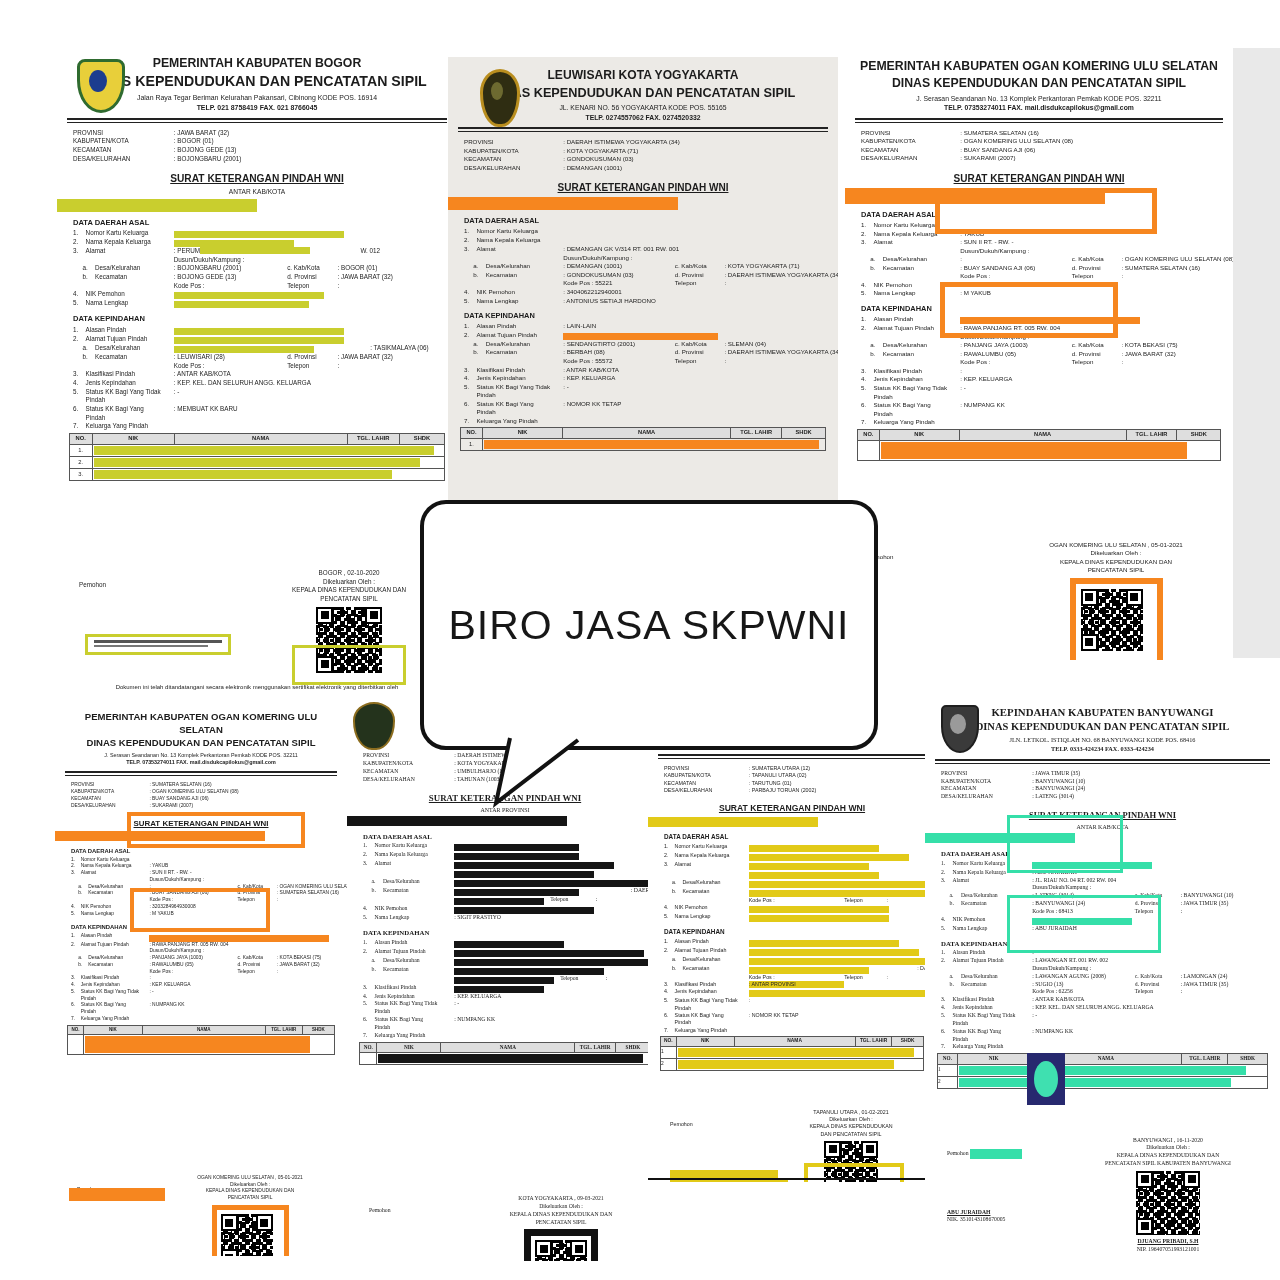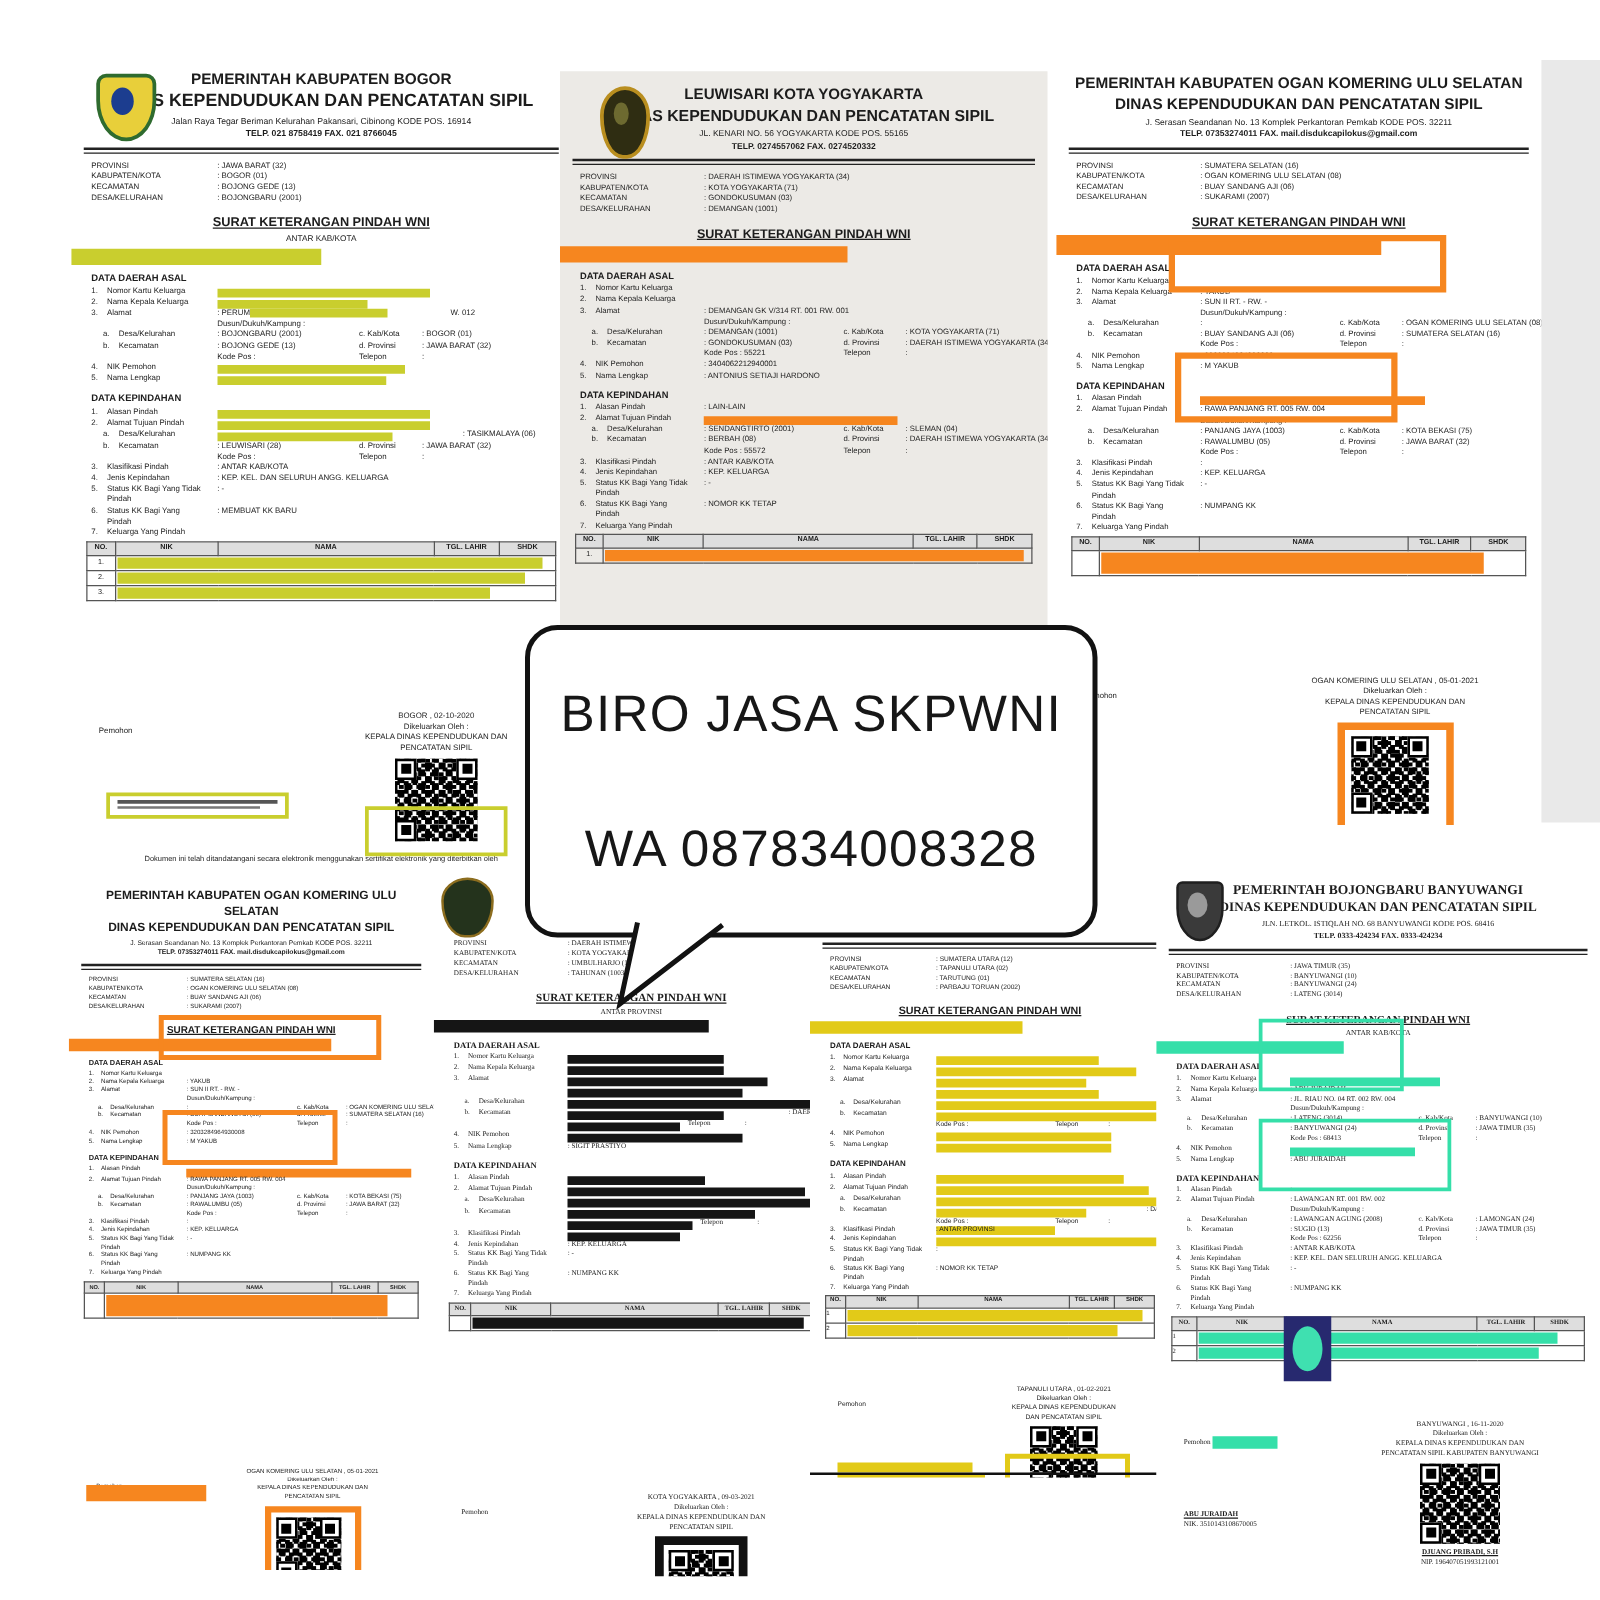--- a/index.html
+++ b/index.html
@@ -1495,21 +1495,21 @@
       </div>
     </div>
     
     <div class="fdivider"></div>
   </div>
 
   <div class="doc serif" style="left:925px;top:695px;width:355px;height:566px;font-size:5.7px;z-index:4;">
     <div class="dhead">
       <div class="logo logo-bwi"></div>
       <div class="dhtext">
-        <div class="org1" style="font-size:1.9em">PEMERINTAH BOJONGBARU BANYUWANGI</div>
+        <div class="org1" style="font-size:1.9em">KEPINDAHAN KABUPATEN BANYUWANGI</div>
         <div class="org2" style="font-size:1.85em">DINAS KEPENDUDUKAN DAN PENCATATAN SIPIL</div>
         <div class="addr">JLN. LETKOL. ISTIQLAH NO. 68 BANYUWANGI KODE POS. 68416</div>
         <div class="telp">TELP. 0333-424234 FAX. 0333-424234</div>
       </div>
     </div>
     <div class="drule"></div>
     <div class="region">
 
     <div class="rrow">
           <span class="rl">PROVINSI</span>
@@ -1743,19 +1743,18 @@
             </span></span>
         <div class="sig-name">DJUANG PRIBADI, S.H</div>
         <div>NIP. 196407051993121001</div>
       </div>
     </div>
     
   </div>
 
   <div class="bubble">
     <div class="bl1">BIRO JASA SKPWNI</div>
-    <div class="bl2">WA 087834008328</div>
   </div>
   <svg class="tail" width="130" height="74">
     <polygon points="42,1 110,1 28,66" fill="#ffffff"></polygon>
     <polyline points="42,1 28,66 110,3" fill="none" stroke="#121212" stroke-width="4"></polyline>
   </svg>
 </div>
 
 </body></html>

